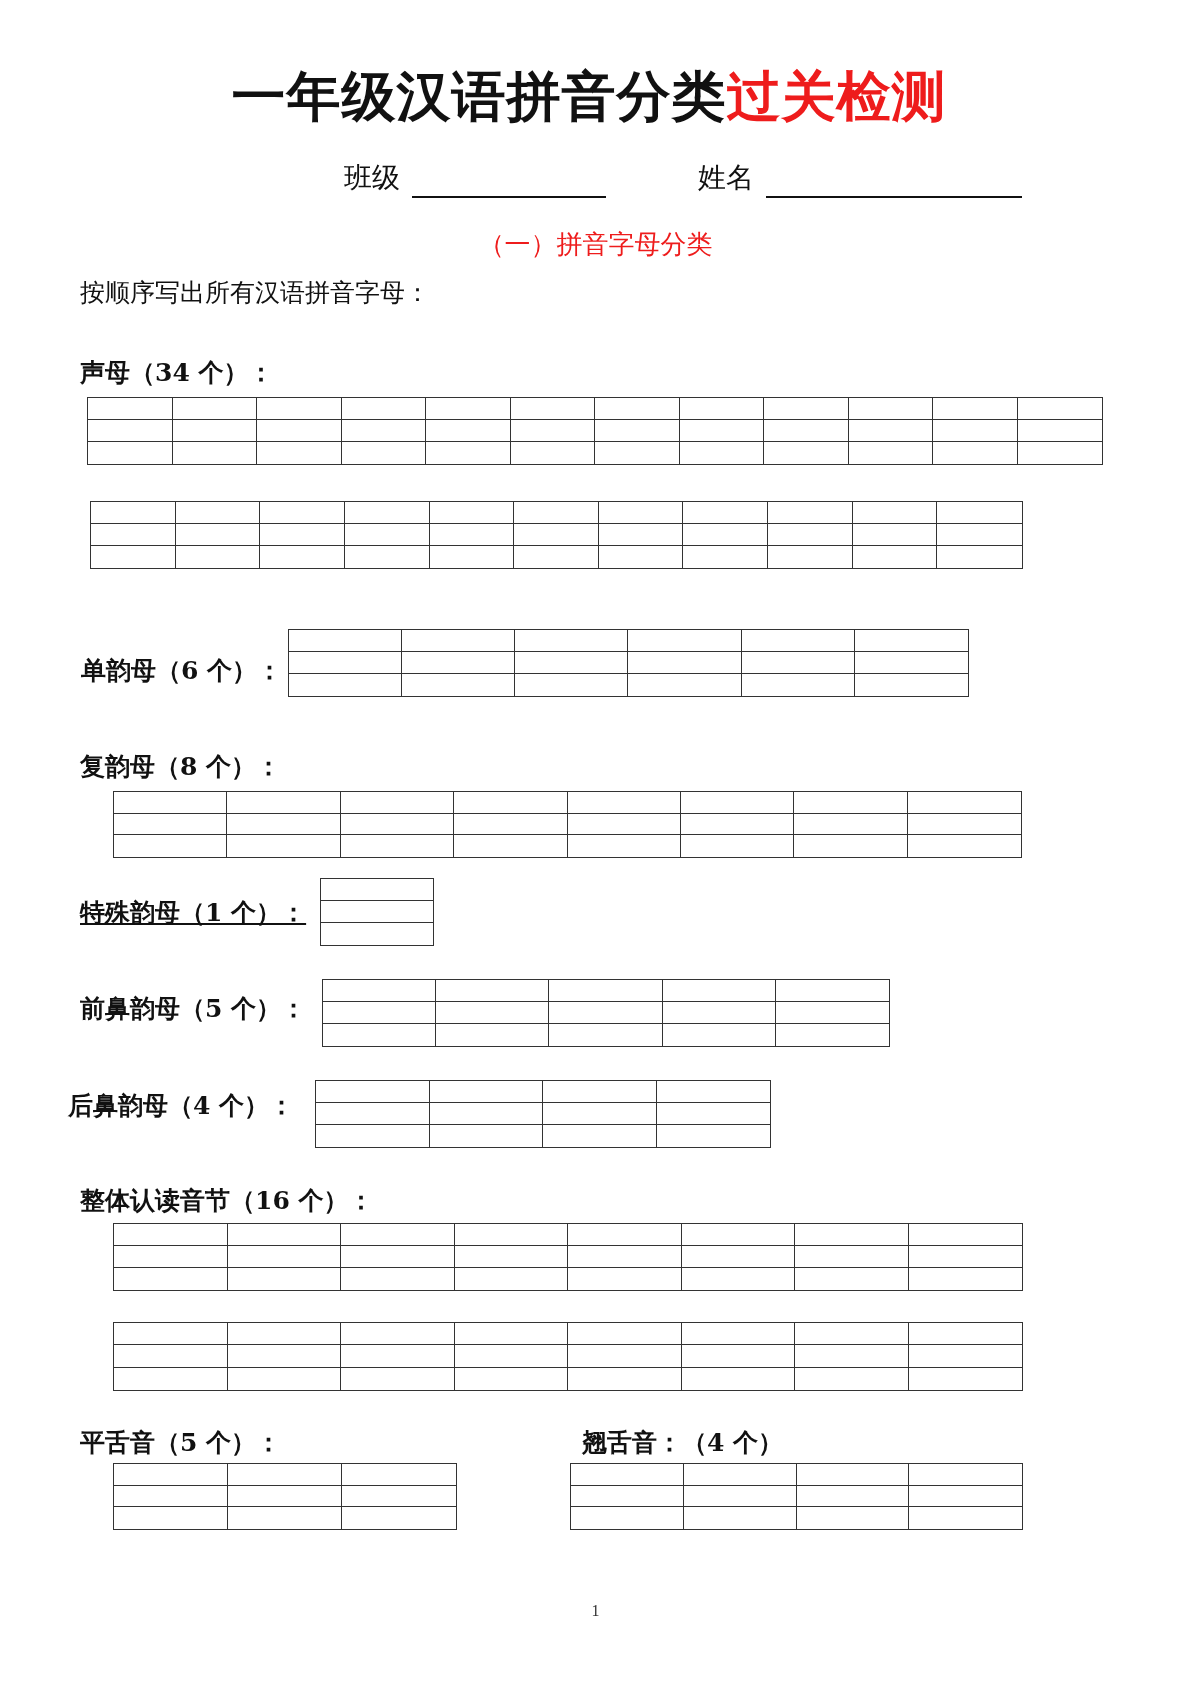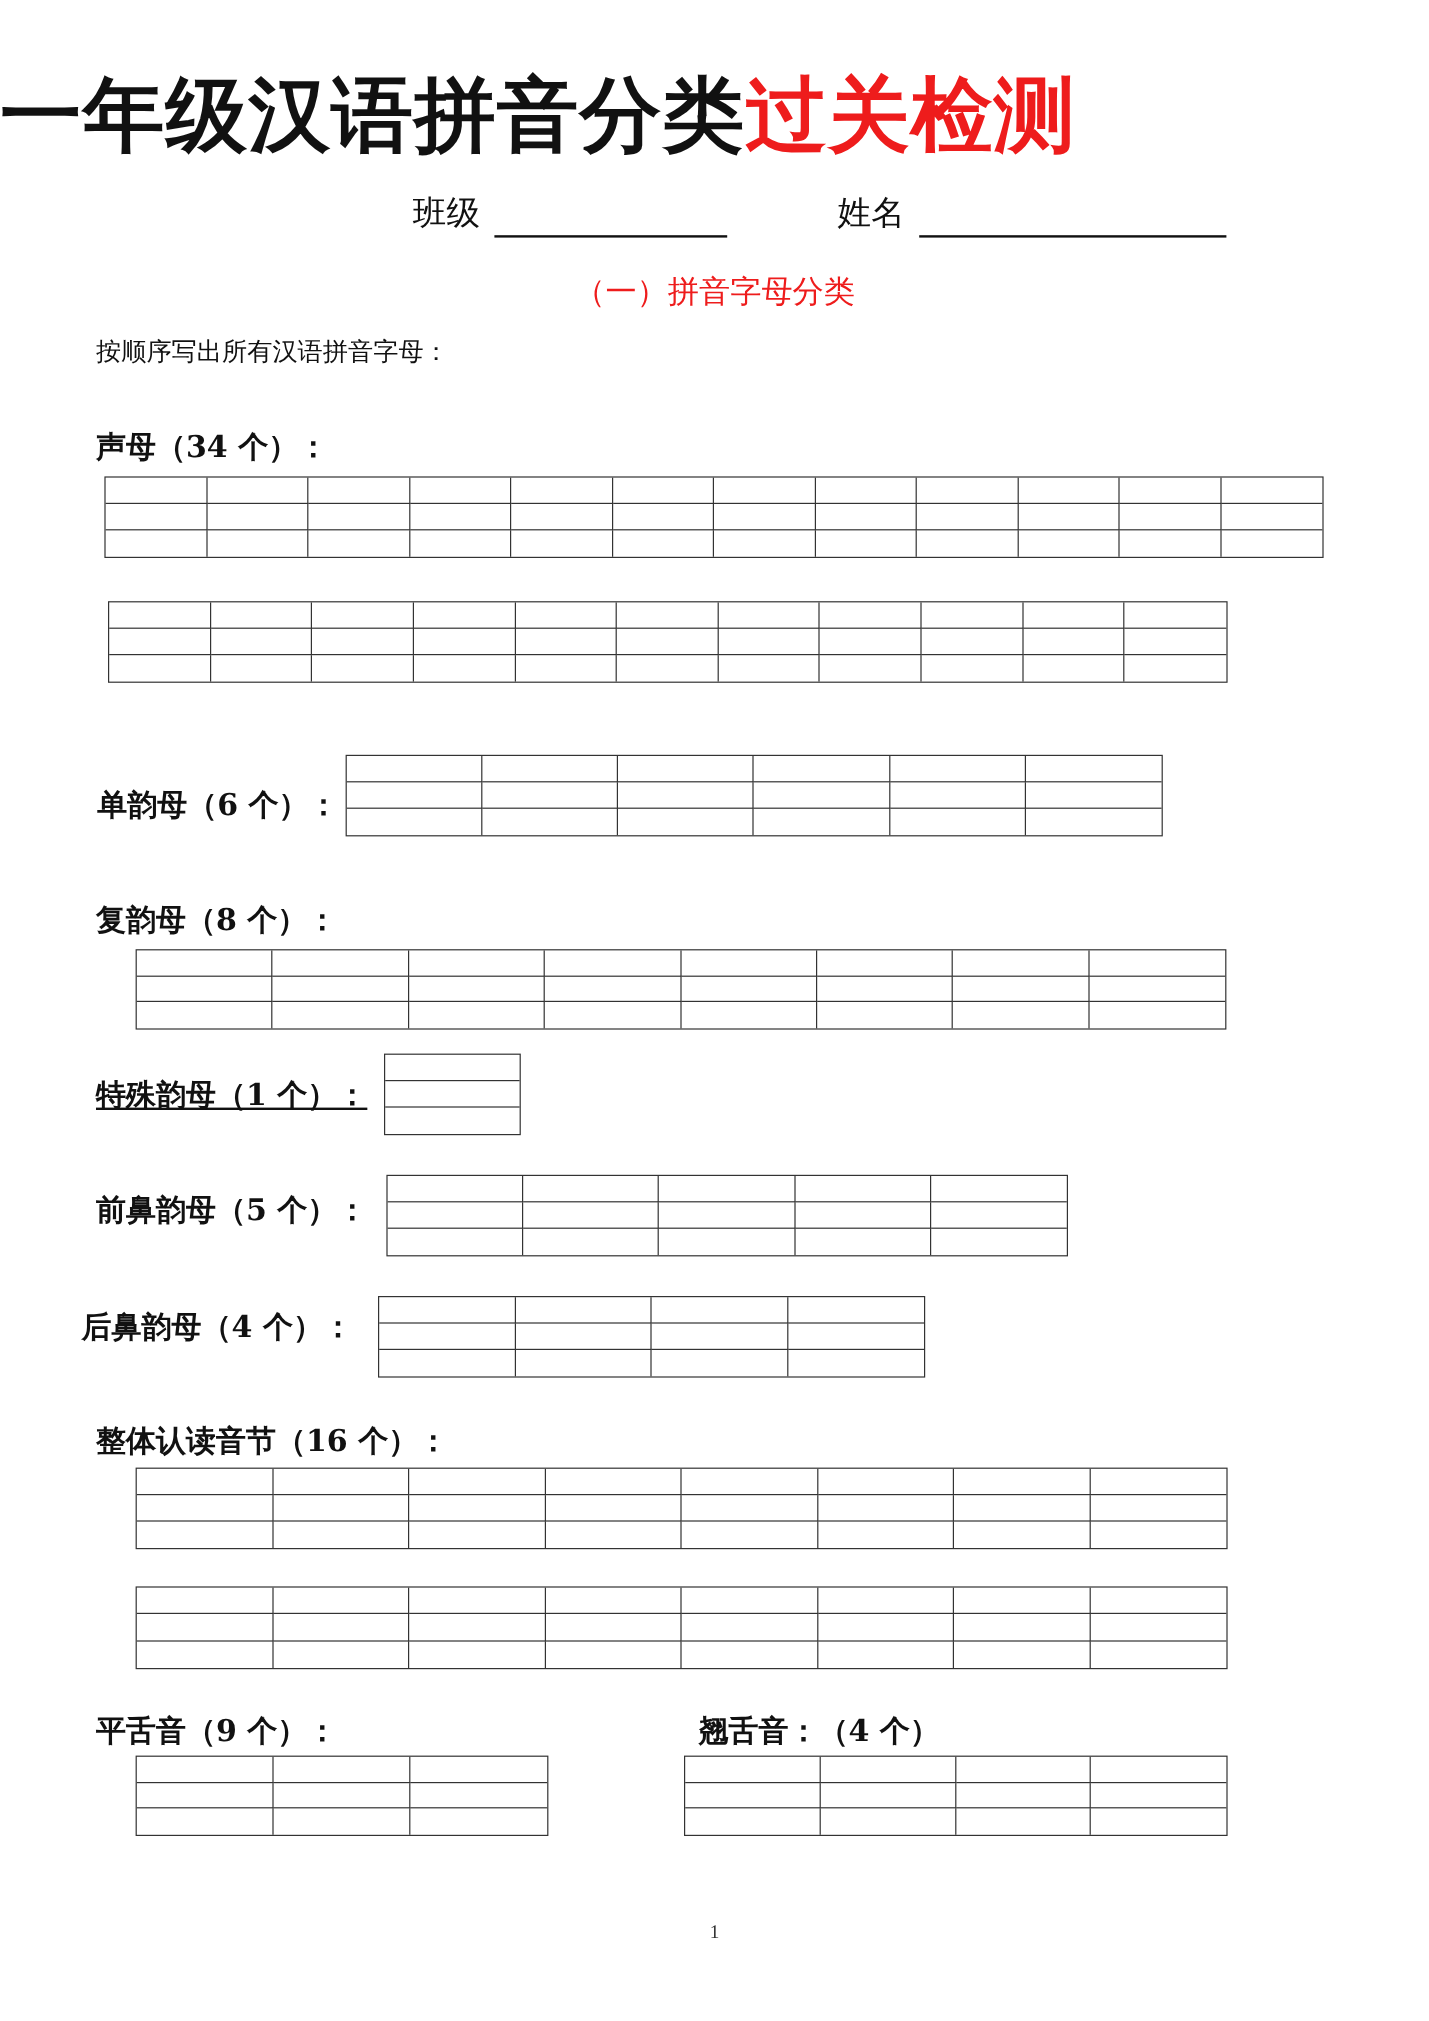--- a/index.html
+++ b/index.html
@@ -1,26 +1,26 @@
 <!DOCTYPE html>
 <html><head>
 <meta charset="utf-8">
 <style>
   html, body { margin: 0; padding: 0; background: #ffffff; }
   body { width: 1191px; height: 1684px; position: relative; overflow: hidden;
          font-family: "DejaVu Sans", "Liberation Sans", sans-serif; color: #111; }
   .abs { position: absolute; }
-  .title { top: 62px; left: 0; width: 1178px; text-align: left; font-size: 68px; font-weight: bold;
+  .title { top: 62px; left: 0; width: 1178px; text-align: center; font-size: 54px; font-weight: bold;
            letter-spacing: 1px; white-space: nowrap; line-height: 70px; }
   .title .red { color: #ee1c1c; }
   .title .black { color: #111; }
   .info { top: 158px; font-size: 28px; line-height: 40px; white-space: nowrap; margin-left: 48px; }
   .blank { display: inline-block; border-bottom: 2px solid #111; vertical-align: bottom; margin-left: 12px; height: 30px; }
   .section-title { top: 226px; left: 0; width: 1191px; text-align: center; color: #ee1c1c; font-size: 26px; line-height: 36px; }
-  .instruction { top: 276px; left: 80px; font-size: 21px; line-height: 34px; }
+  .instruction { top: 276px; left: 80px; font-size: 25px; line-height: 34px; }
   .label { font-size: 25px; font-weight: bold; line-height: 34px; white-space: nowrap;
            font-family: "DejaVu Serif", "Liberation Serif", serif; }
   .grid { position: absolute; border: 1.5px solid #333; box-sizing: border-box;
           display: grid; }
   .grid .cell { border-right: 1.5px solid #333; border-bottom: 1.5px solid #333; box-sizing: border-box; }
   .grid .cell.last-col { border-right: none; }
   .grid .cell.last-row { border-bottom: none; }
   .page-num { top: 1602px; left: 0; width: 1191px; text-align: center; font-size: 16px; color: #333;
               font-family: "Liberation Serif", serif; }
 </style>
@@ -41,21 +41,21 @@
 <div class="abs section-title">（一）拼音字母分类</div>
 <div class="abs instruction">按顺序写出所有汉语拼音字母：</div>
 
 <div class="abs label" style="left:80px; top:356px;">声母（34 个）：</div>
 <div class="abs label" style="left:81px; top:654px;">单韵母（6 个）：</div>
 <div class="abs label" style="left:80px; top:750px;">复韵母（8 个）：</div>
 <div class="abs label" style="left:80px; top:896px;text-decoration:underline;">特殊韵母（1 个）：</div>
 <div class="abs label" style="left:80px; top:992px;">前鼻韵母（5 个）：</div>
 <div class="abs label" style="left:68px; top:1089px;">后鼻韵母（4 个）：</div>
 <div class="abs label" style="left:80px; top:1184px;">整体认读音节（16 个）：</div>
-<div class="abs label" style="left:80px; top:1426px;">平舌音（9 个）：</div>
+<div class="abs label" style="left:80px; top:1426px;">平舌音（5 个）：</div>
 <div class="abs label" style="left:582px; top:1426px;">翘舌音：（4 个）</div>
 
 <div id="grids">
     <div class="grid" style="left: 87px; top: 397px; width: 1016px; height: 68px; grid-template-columns: repeat(12, 1fr); grid-template-rows: repeat(3, 1fr);">
       <div class="cell"></div>
       <div class="cell"></div>
       <div class="cell"></div>
       <div class="cell"></div>
       <div class="cell"></div>
       <div class="cell"></div>

